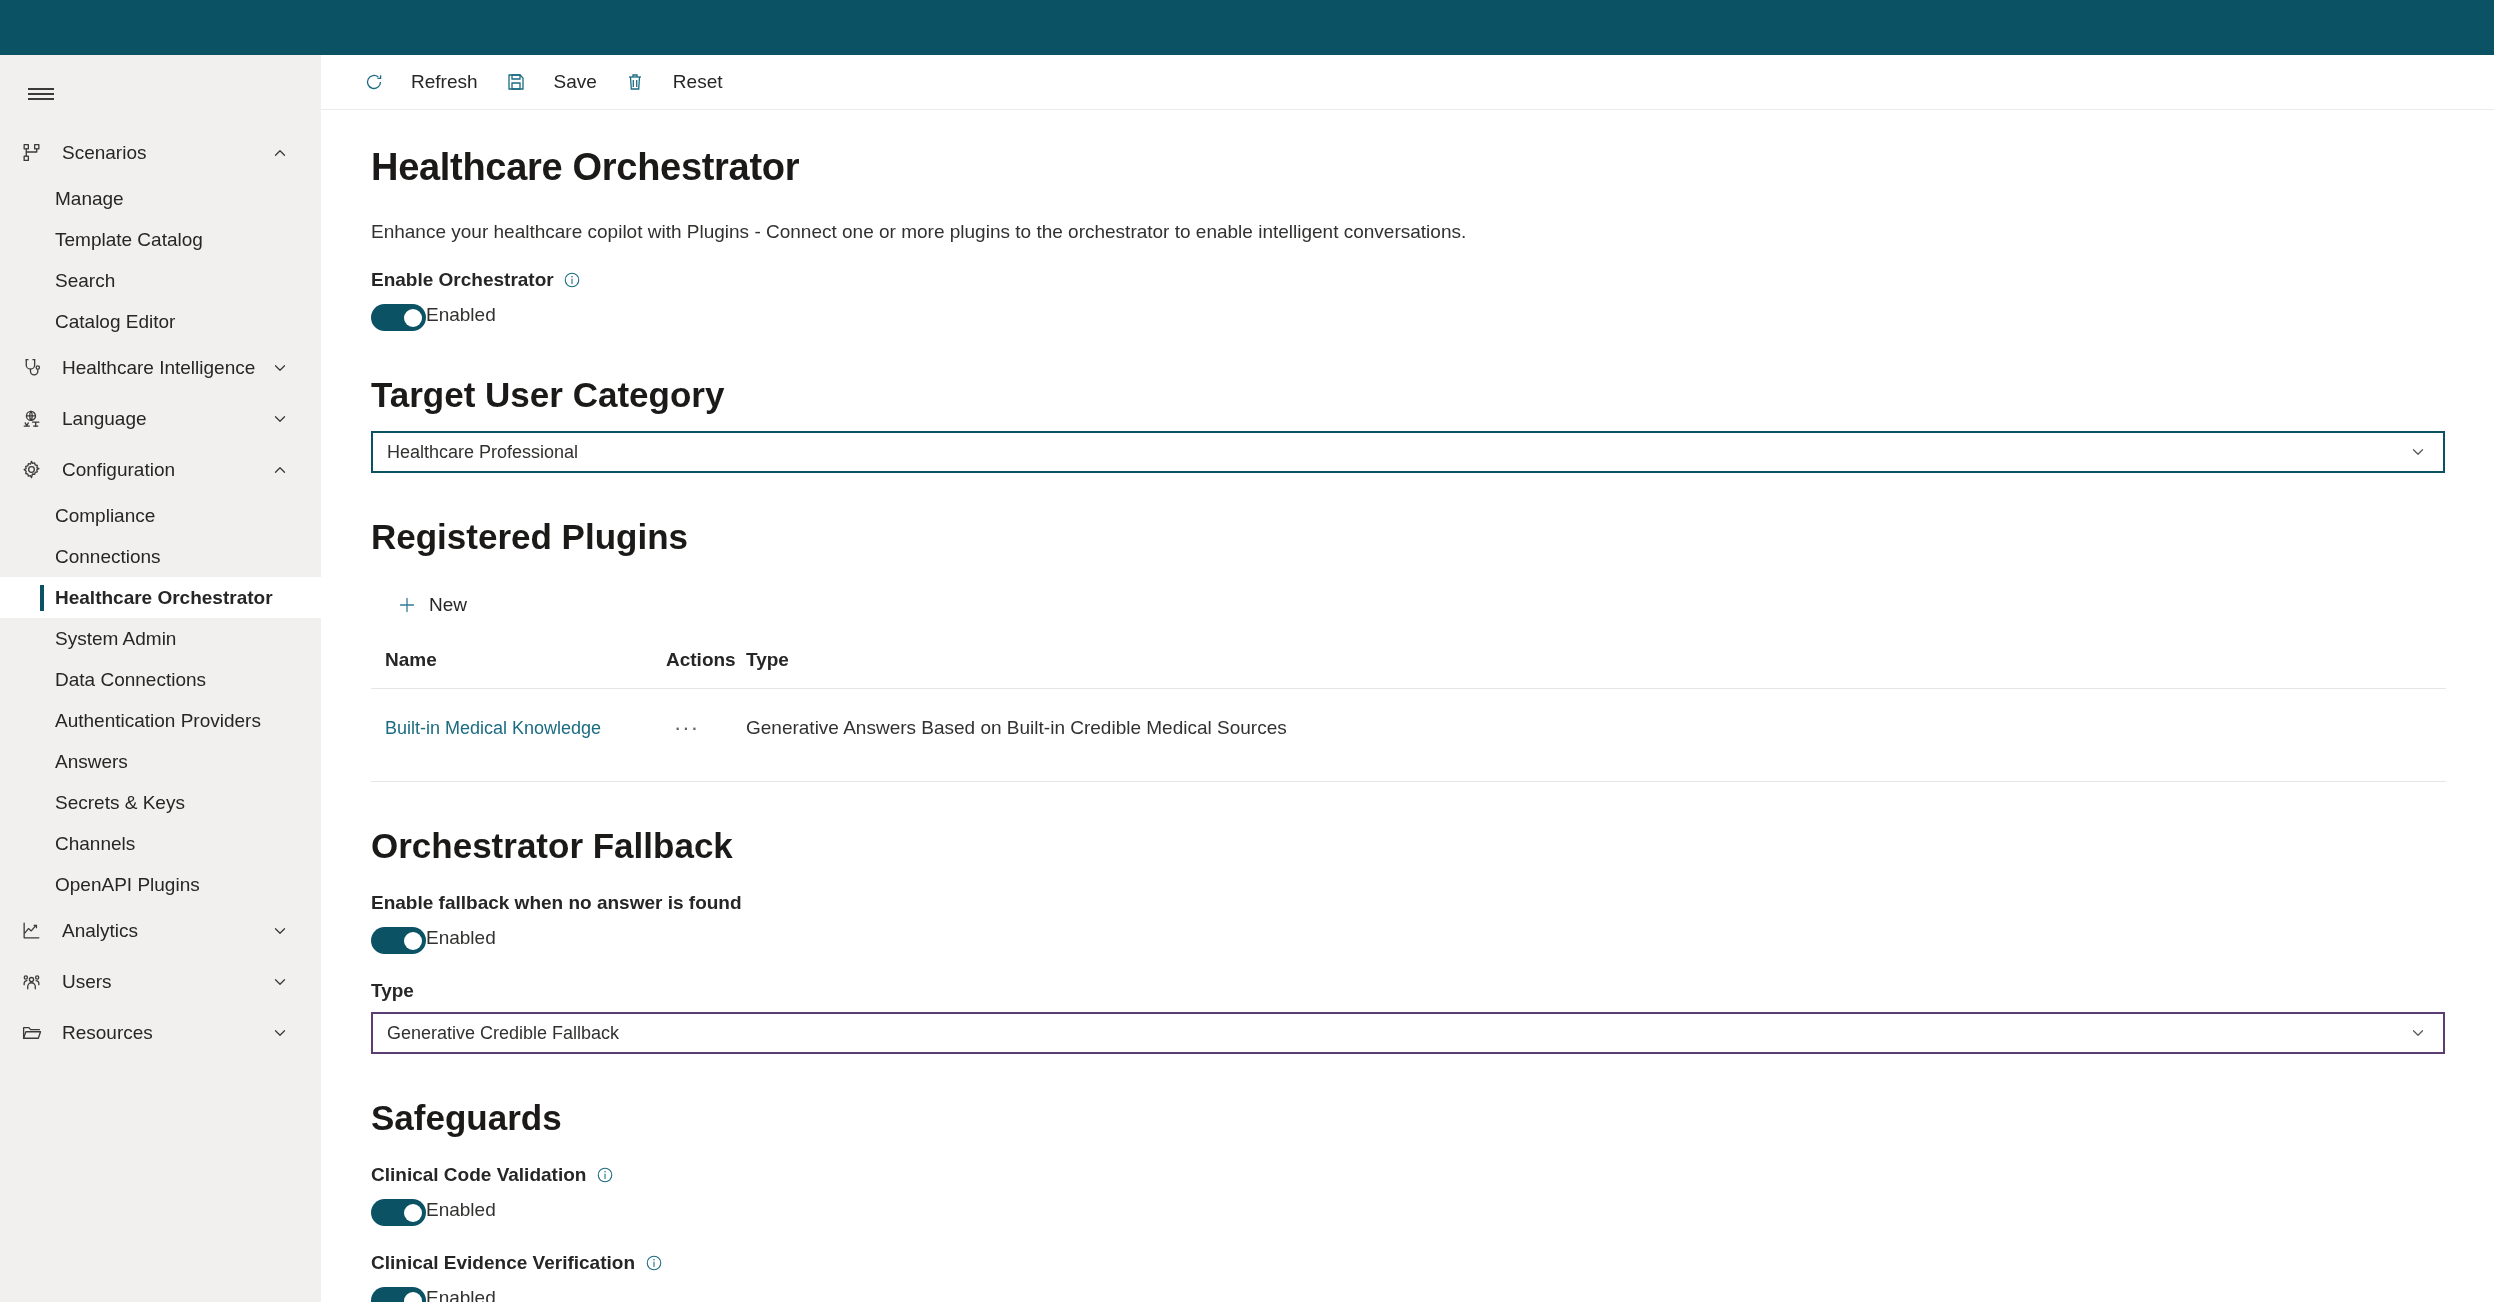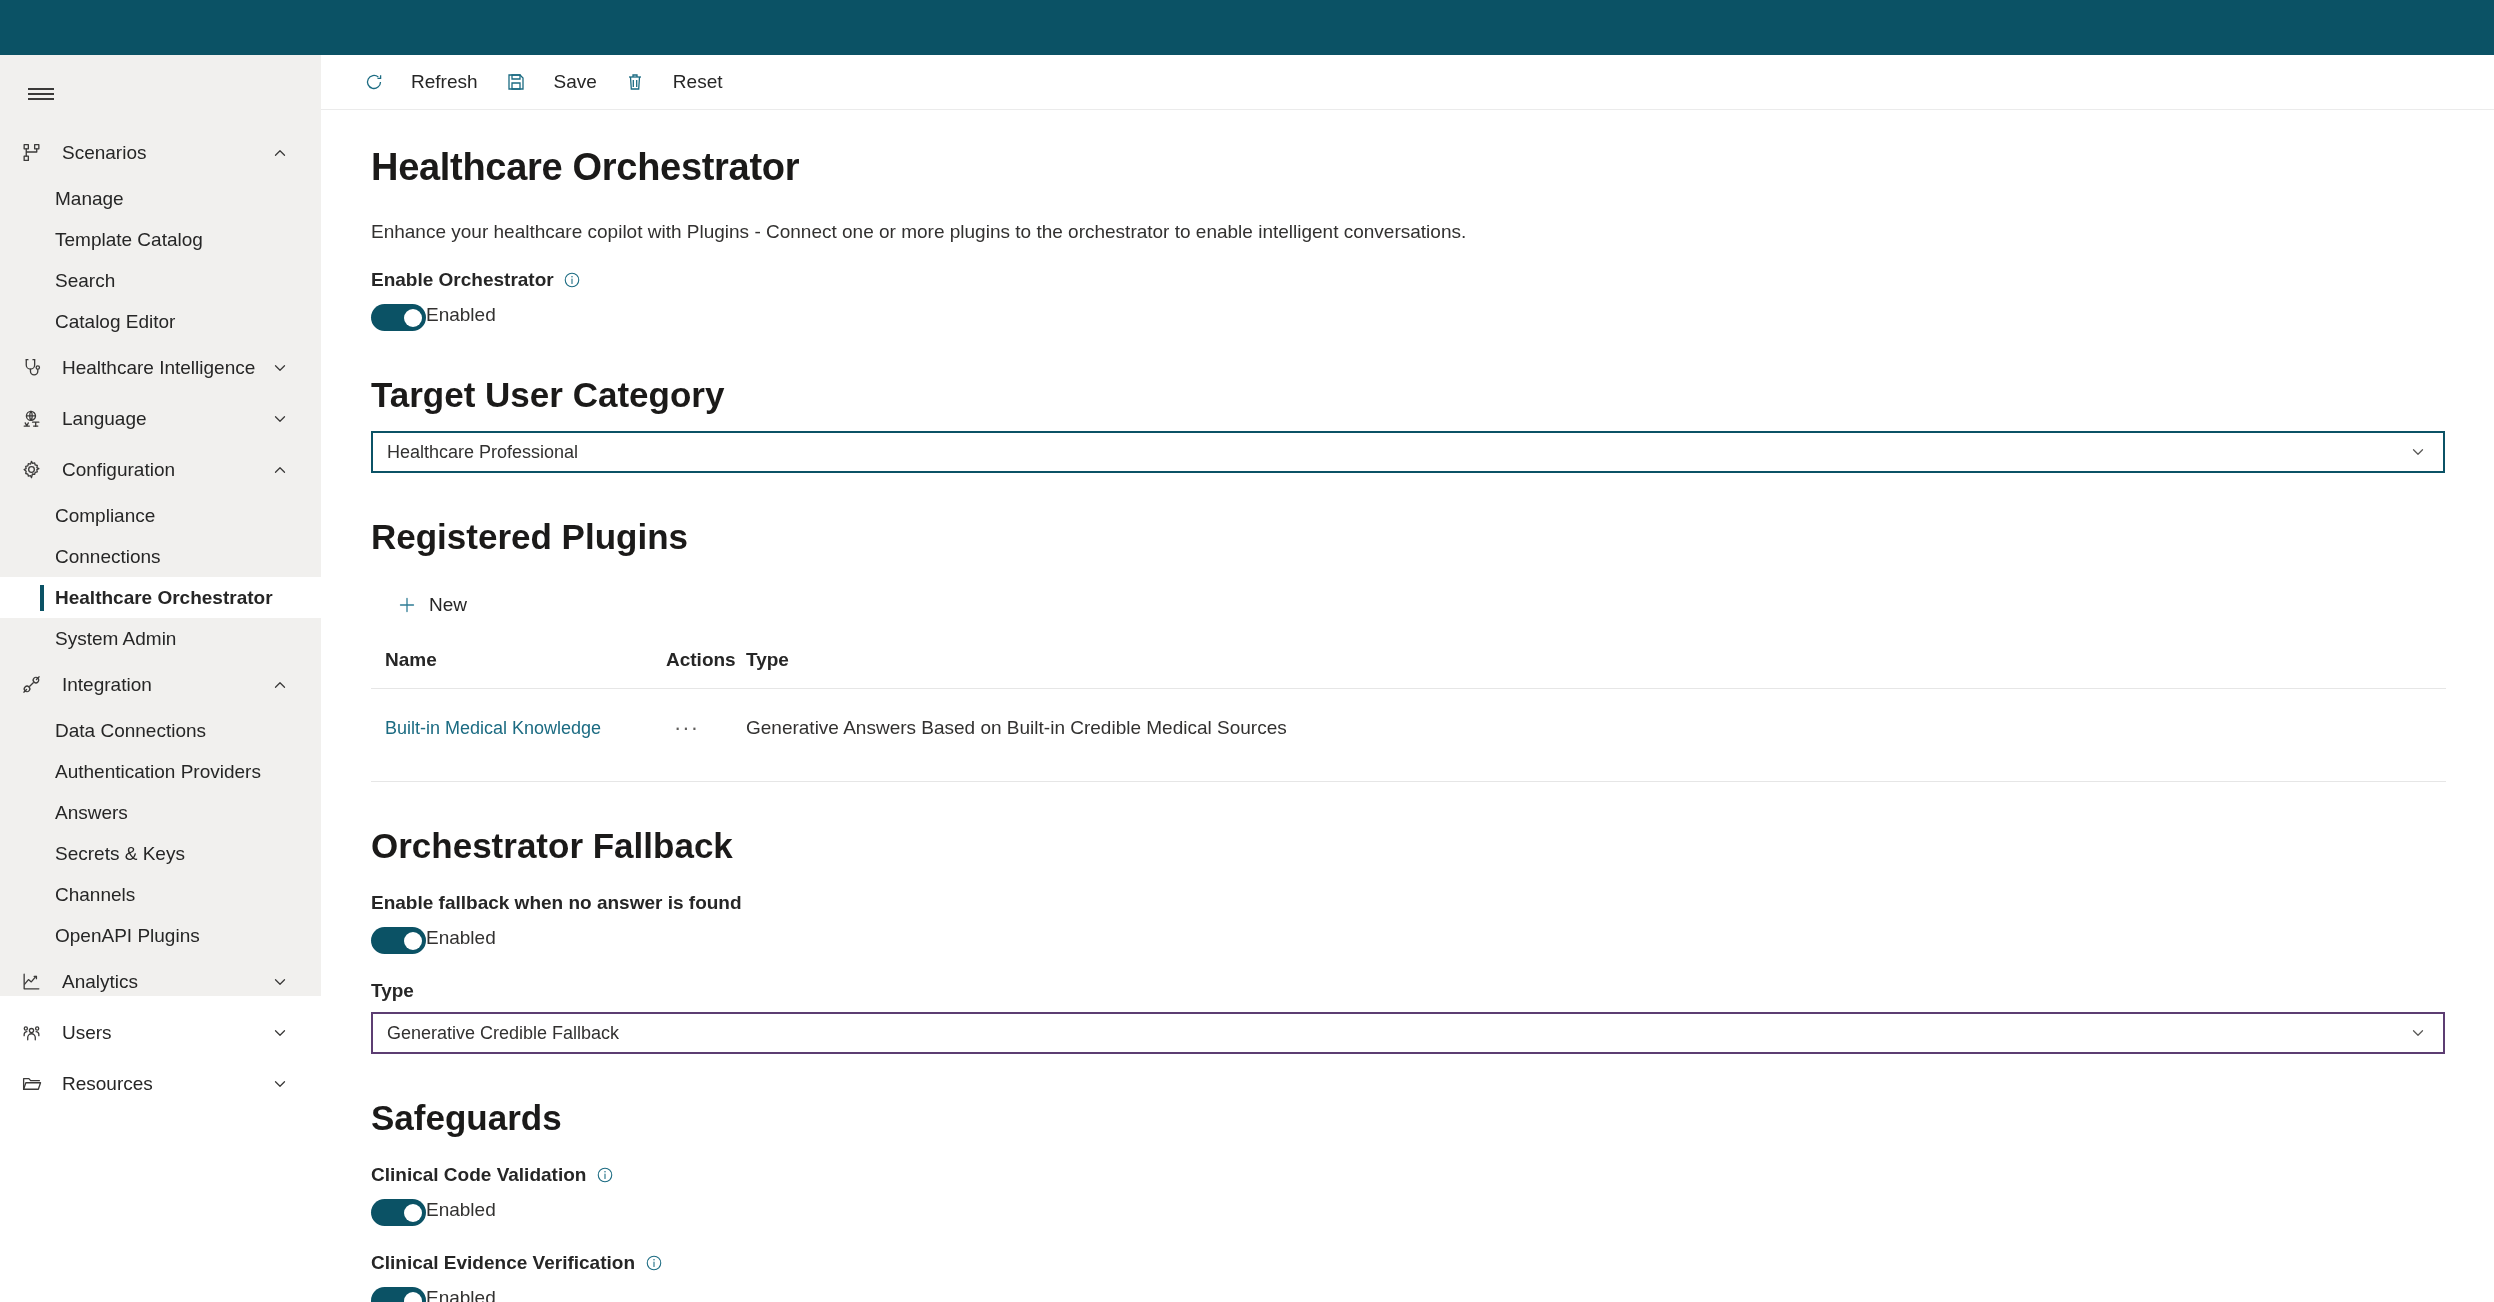--- a/index.html
+++ b/index.html
@@ -23,21 +23,21 @@
   }
   .accent-tick {
     position: absolute; left: 345px; top: 80px;
     width: 3px; height: 14px;
     background: #f2a488;
   }
 
   
   .sidebar {
     position: absolute; left: 0; top: 55px;
-    width: 321px; height: 941px;
+    width: 321px; height: 1247px;
     background: #f1f0ee;
   }
   .hamburger {
     position: absolute; left: 12px; top: 14px;
     width: 58px; height: 50px;
     display: flex; align-items: center; justify-content: center;
     cursor: pointer;
   }
   .hamburger span {
     display: block; width: 26px; height: 2px;
@@ -298,35 +298,20 @@
         <span>Compliance</span>
       </div>
       <div class="nav-child">
         <span>Connections</span>
       </div>
       <div class="nav-child selected">
         <span>Healthcare Orchestrator</span>
       </div>
       <div class="nav-child">
         <span>System Admin</span>
-      </div>
-      <div class="nav-group">
-        <span class="g-icon">
-          <svg viewBox="0 0 20 20" width="21" height="21" fill="none" stroke="currentColor" stroke-width="1.25" stroke-linecap="round" stroke-linejoin="round">
-            <path d="M5.3 14.7l-2.6 2.6"></path>
-            <path d="M7.6 12.4a2.6 2.6 0 1 1-3.7 3.7 2.6 2.6 0 0 1 3.7-3.7z"></path>
-            <path d="M12.4 7.6a2.6 2.6 0 1 0 3.7-3.7 2.6 2.6 0 0 0-3.7 3.7z"></path>
-            <path d="M14.7 5.3l2.6-2.6"></path>
-            <path d="M8.3 11.7l3.4-3.4"></path>
-          </svg>
-        </span>
-        <span class="g-label">Integration</span>
-        <span class="g-chev"><svg viewBox="0 0 20 20" width="18" height="18" fill="none" stroke="currentColor" stroke-width="1.4" stroke-linecap="round" stroke-linejoin="round">
-            <path d="M5 12.5l5-5 5 5"></path>
-          </svg></span>
       </div>
       <div class="nav-child">
         <span>Data Connections</span>
       </div>
       <div class="nav-child">
         <span>Authentication Providers</span>
       </div>
       <div class="nav-child">
         <span>Answers</span>
       </div>

